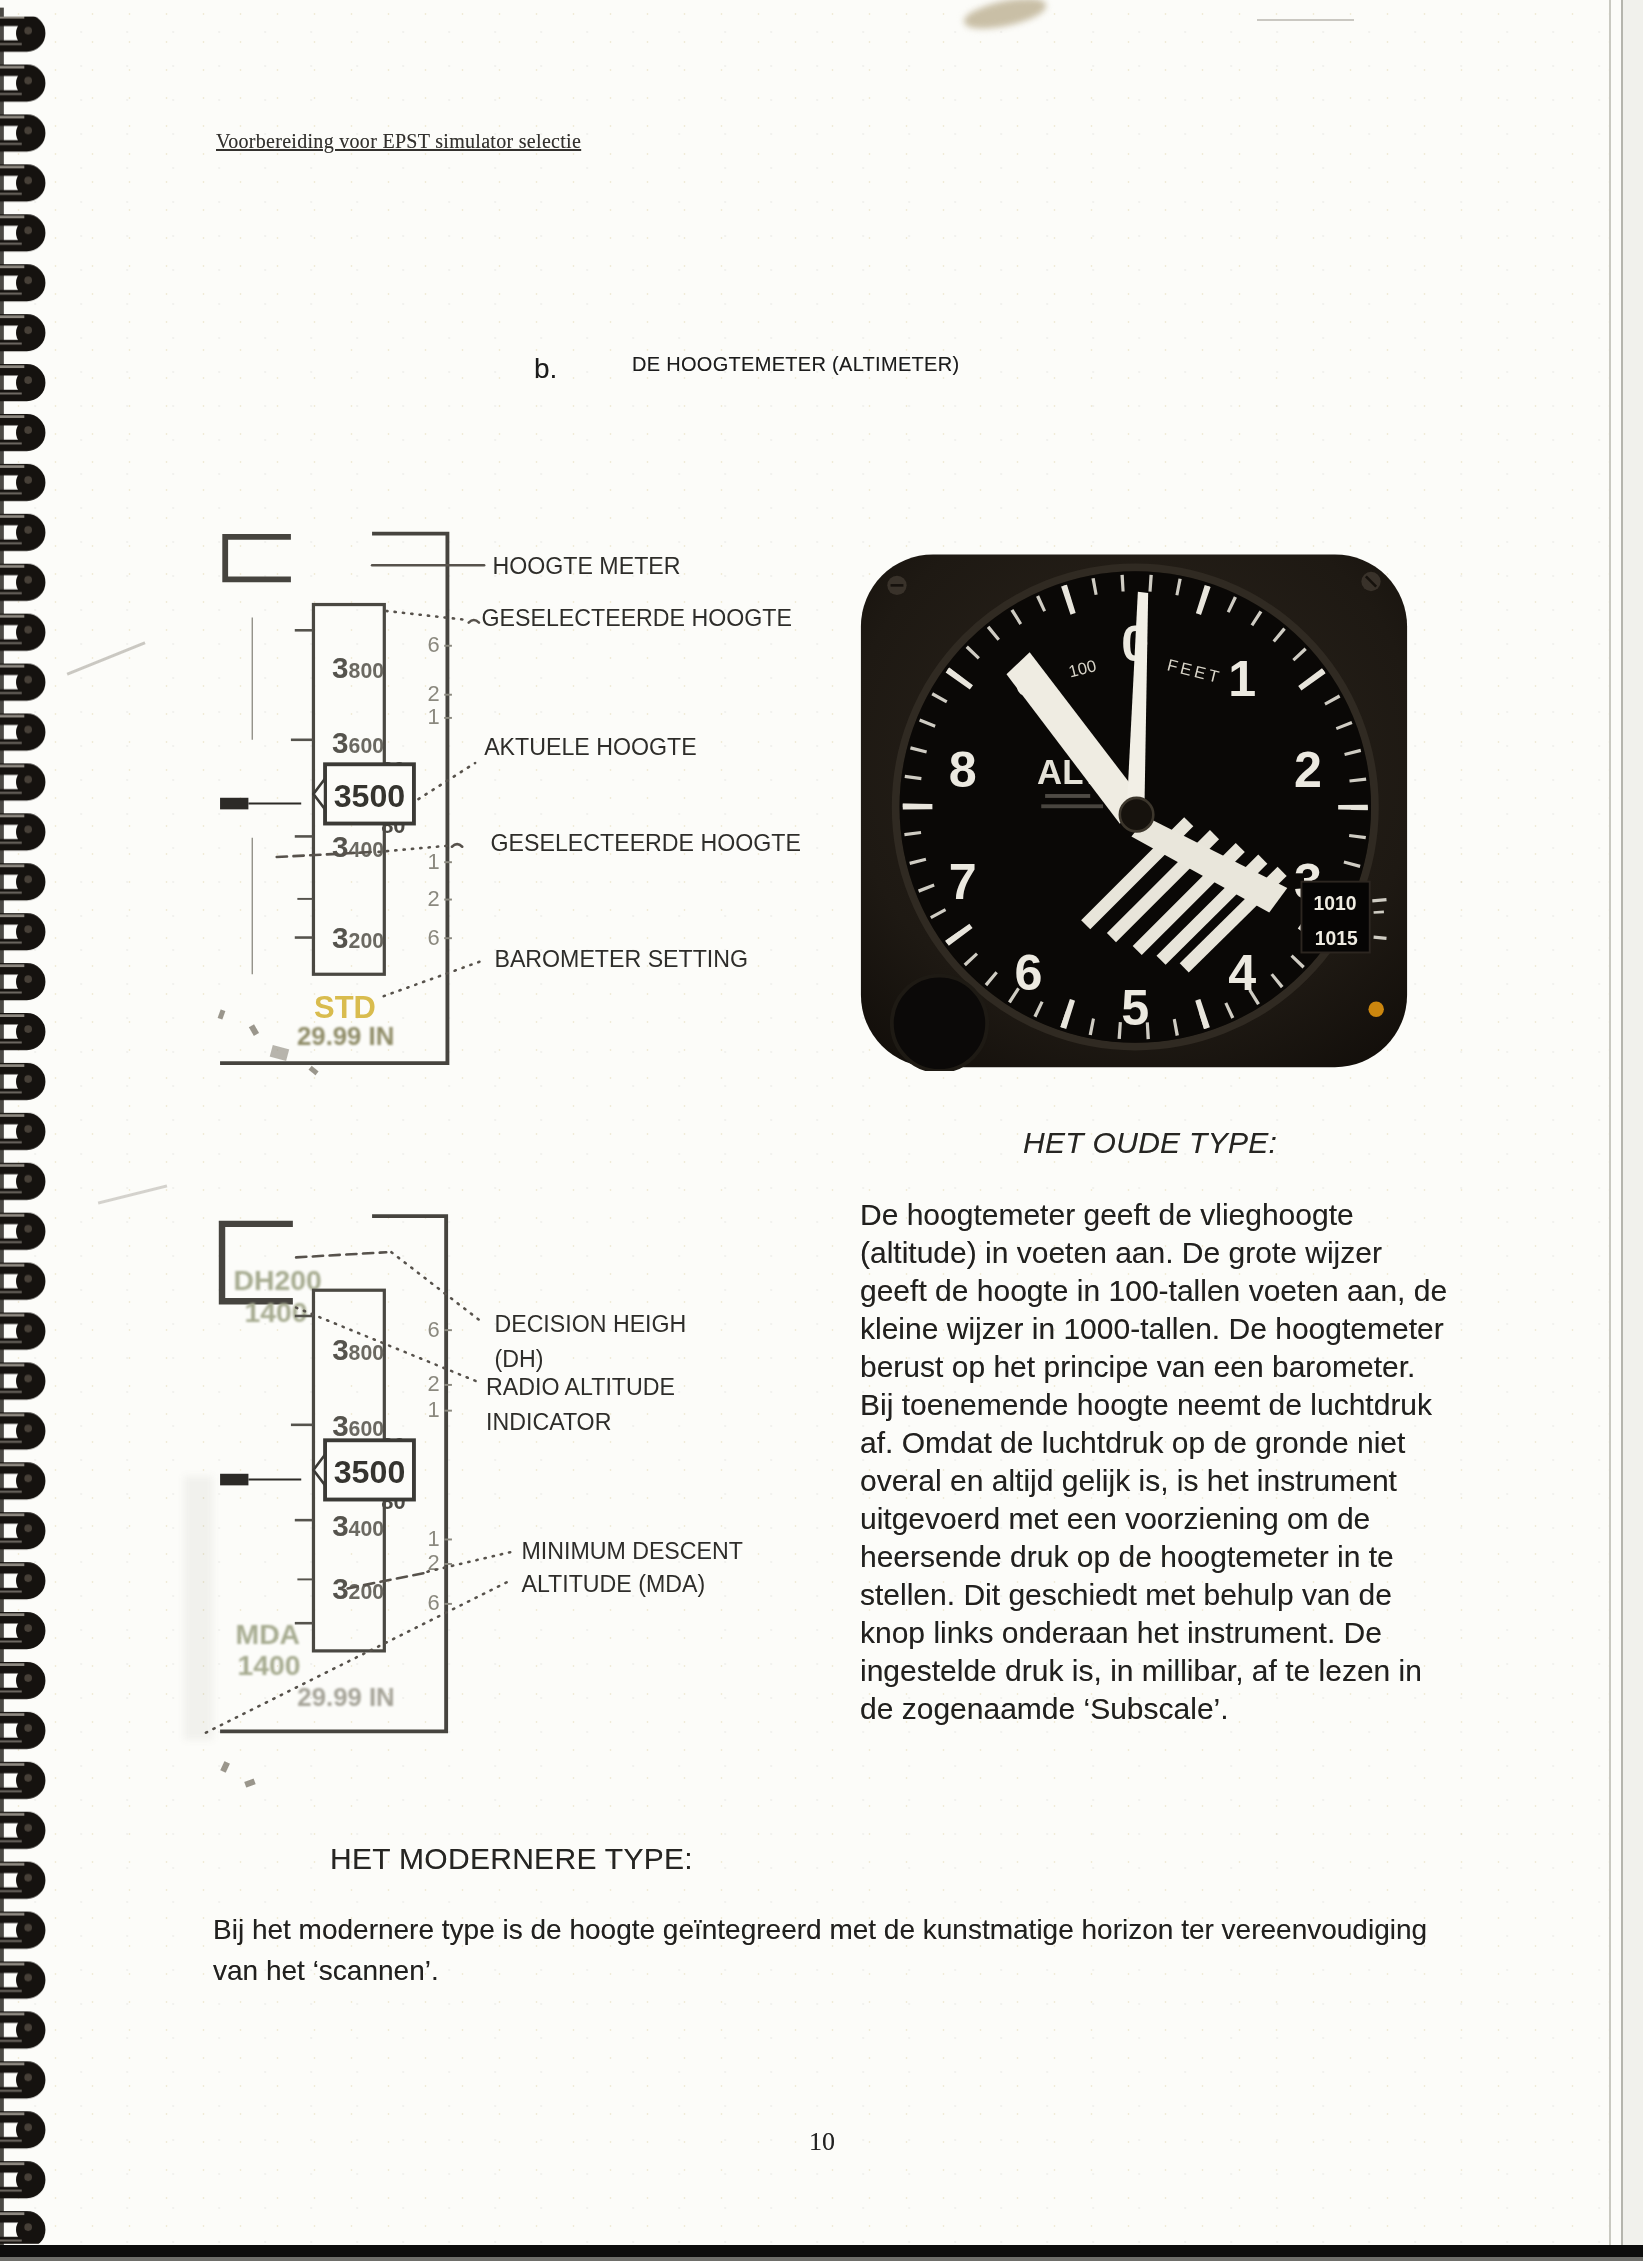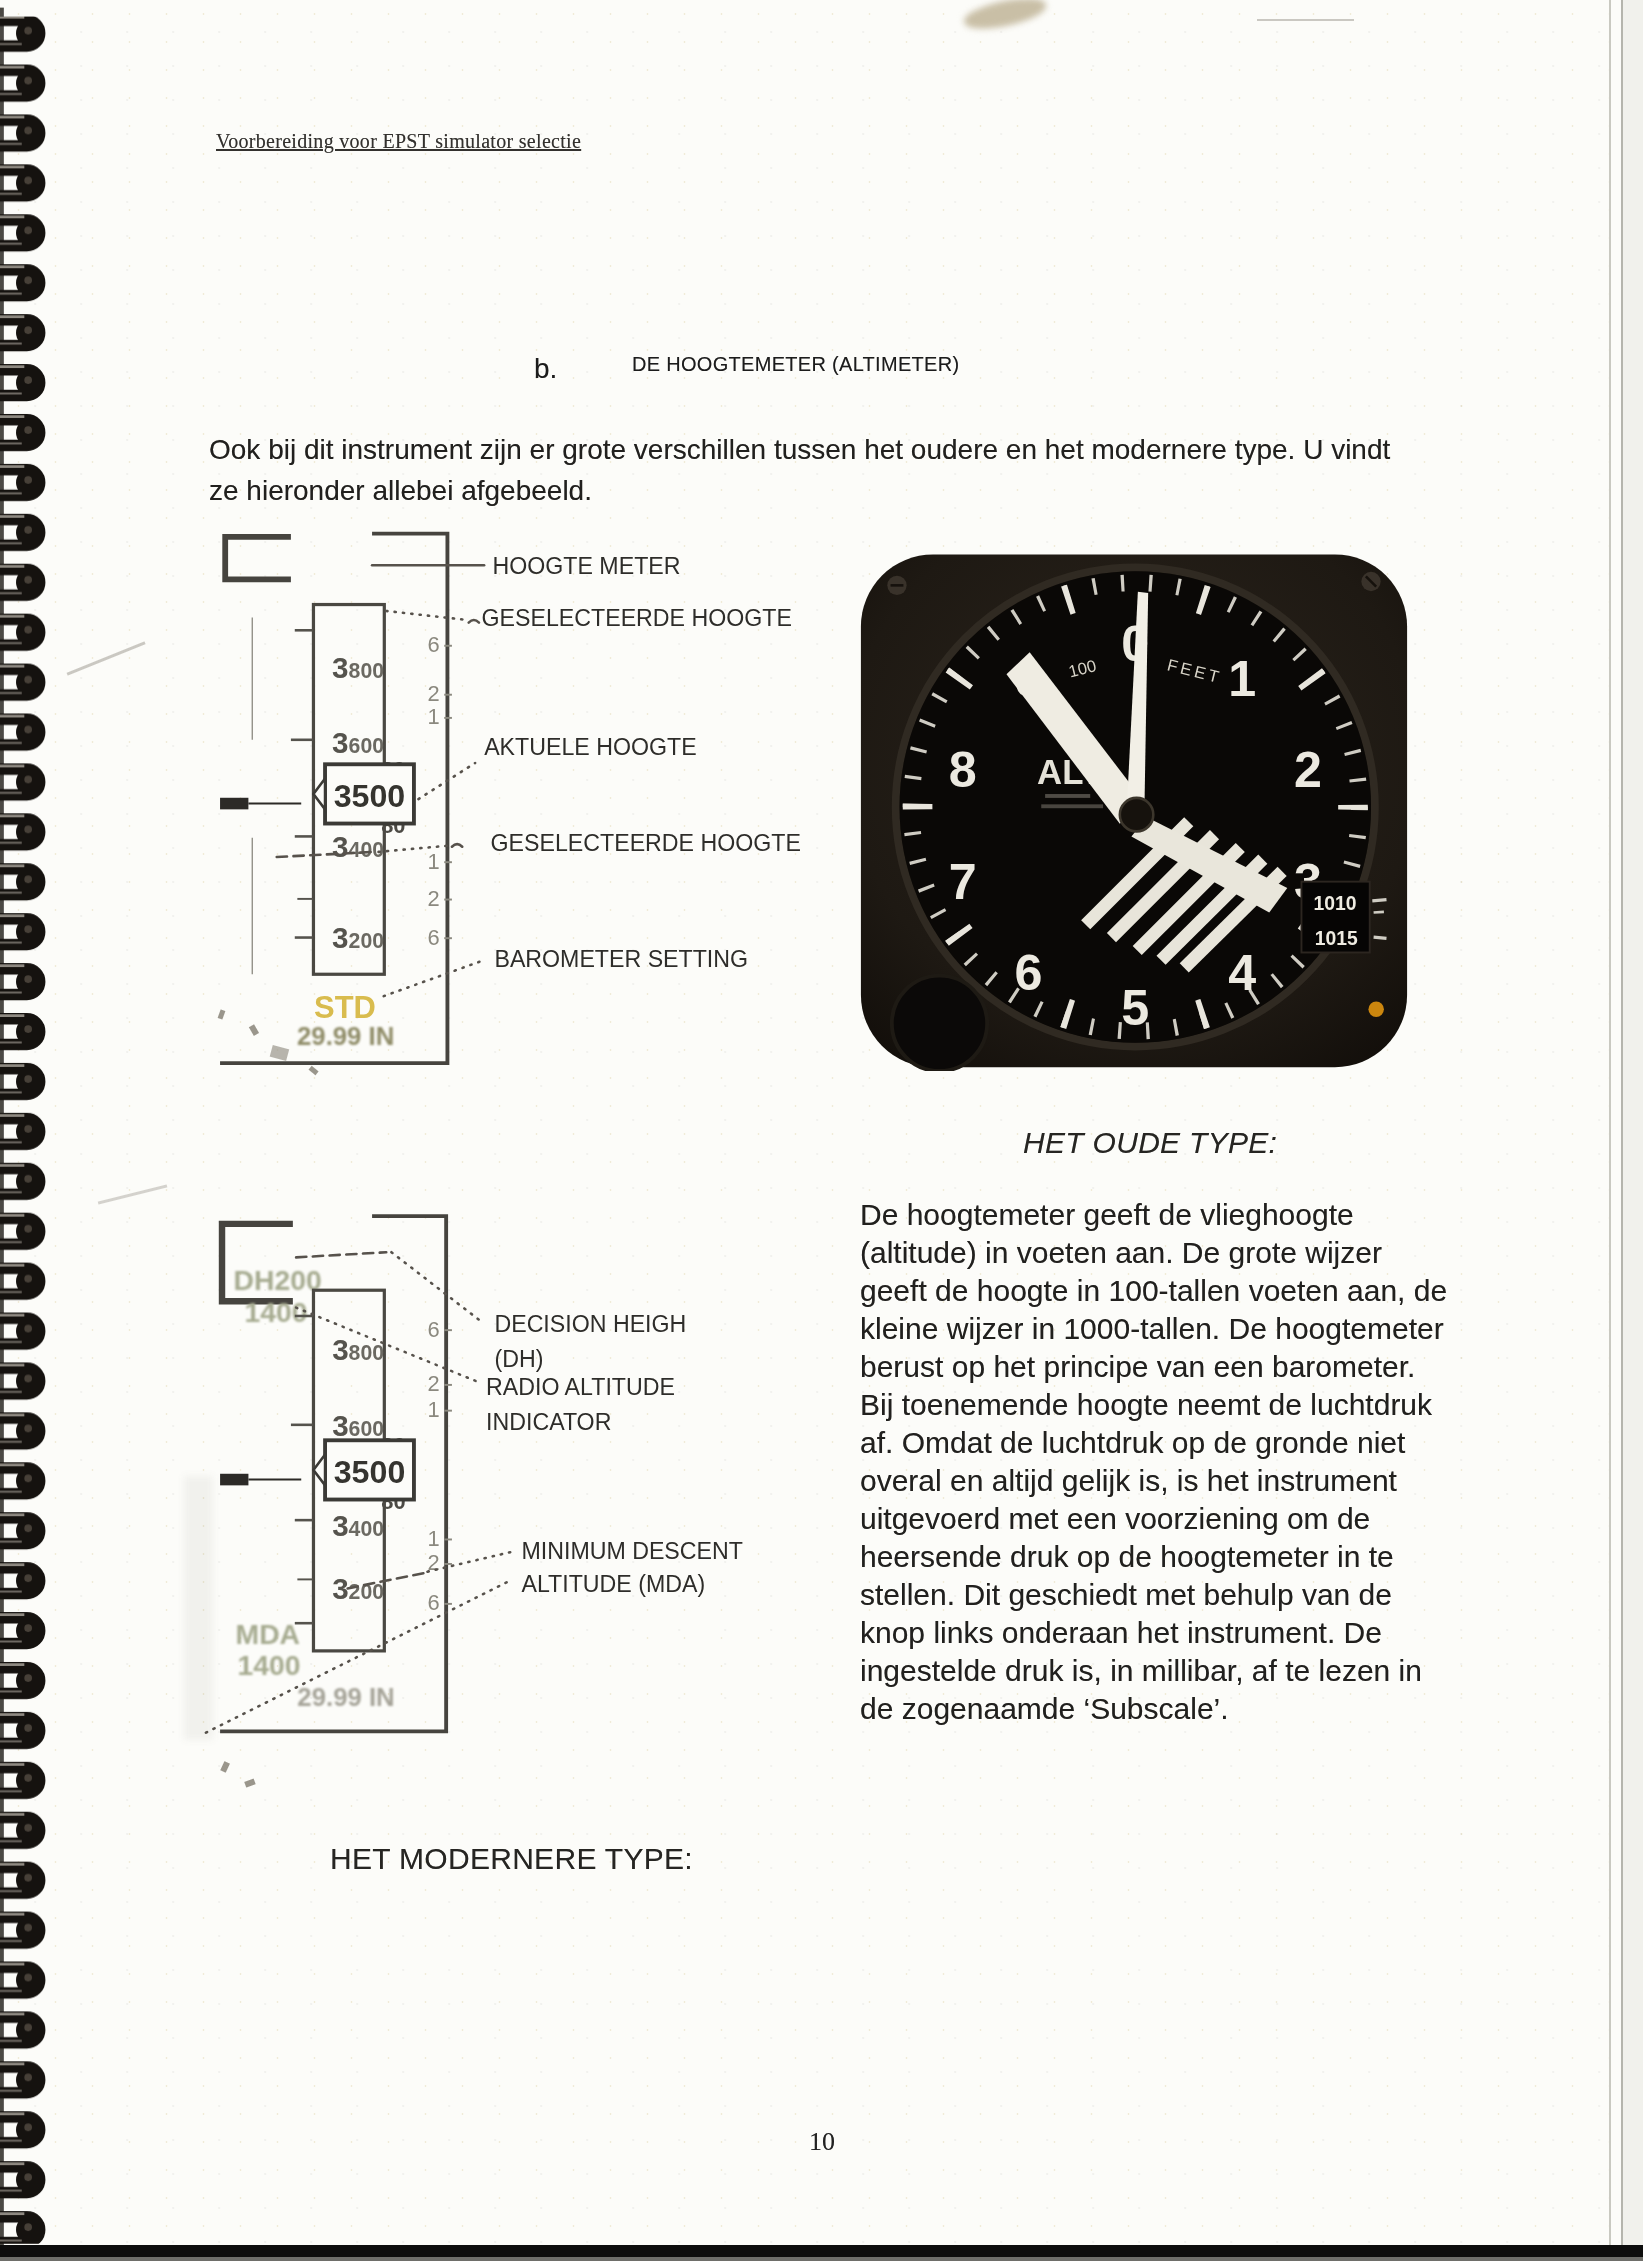--- a/index.html
+++ b/index.html
@@ -70,21 +70,20 @@
   <div class="abs scribble" style="left:222px;top:1762px;width:6.4px;height:10.3px;transform:rotate(25deg);"></div>
   <div class="abs scribble" style="left:245px;top:1780px;width:10.3px;height:6.4px;transform:rotate(-20deg);"></div>
   <div class="abs scribble" style="left:64px;top:657px;width:84px;height:2.6px;transform:rotate(-22deg);opacity:.5;"></div>
   <div class="abs scribble" style="left:97px;top:1193px;width:71px;height:2.6px;transform:rotate(-14deg);opacity:.4;"></div>
 
   <div class="abs serif doc-header scantext">Voorbereiding voor EPST simulator selectie</div>
 
   <div class="abs title-row scantext">b.</div>
   <div class="abs title-main scantext">DE HOOGTEMETER (ALTIMETER)</div>
 
-  <div class="abs intro scantext">Ook bij dit instrument zijn er grote verschillen tussen het oudere en het modernere type. U vindt ze hieronder allebei afgebeeld.</div>
 
   <svg class="abs" style="left:193px;top:522px" width="657" height="567" viewBox="300 810 1020 880">
 
     <path class="outline" d="M578 828 H695 V1650 H342" stroke-width="6"></path>
     <path class="outline" d="M452 833 H350 V899 H452" stroke-width="9" stroke="#3e3c39"></path>
 
     <line x1="392" y1="958" x2="392" y2="1148" stroke="#8a887f" stroke-width="2"></line>
     <line x1="392" y1="1300" x2="392" y2="1512" stroke="#8a887f" stroke-width="2"></line>
 
     <rect x="487" y="938" width="110" height="574" fill="none" stroke="#4a4842" stroke-width="5"></rect>
@@ -262,20 +261,21 @@
     <text class="dlabel" x="755" y="2166">RADIO ALTITUDE</text>
     <text class="dlabel" x="755" y="2220">INDICATOR</text>
     <text class="dlabel" x="810" y="2420">MINIMUM DESCENT</text>
     <text class="dlabel" x="810" y="2472">ALTITUDE (MDA)</text>
   </svg>
 
   <div class="abs" style="left:184px;top:1476px;width:29px;height:264px;background:rgba(60,60,55,.06);filter:blur(3.9px);"></div>
 
   <div class="abs heading scantext" style="left:330px;top:1842px;">HET MODERNERE TYPE:</div>
 
+  <div class="abs final-par scantext">Bij het modernere type is de hoogte geïntegreerd met de kunstmatige horizon ter vereenvoudiging van het ‘scannen’.</div>
 
   <div class="abs serif pagenum scantext">10</div>
 
   <div class="abs edge-line" style="left:1609px;top:0;width:1.9px;height:2261px;"></div>
   <div class="abs" style="left:1621px;top:0;width:2.6px;height:2261px;background:#b5b5ad;"></div>
   <div class="abs" style="left:1623px;top:0;width:20px;height:2261px;background:#f1f1ec;"></div>
 
   <div class="abs" style="left:0;top:2245px;width:1643px;height:11.6px;background:#0d0d0d;"></div>
   <div class="abs" style="left:0;top:2257px;width:1643px;height:4.5px;background:#6e6e6a;"></div>
 

